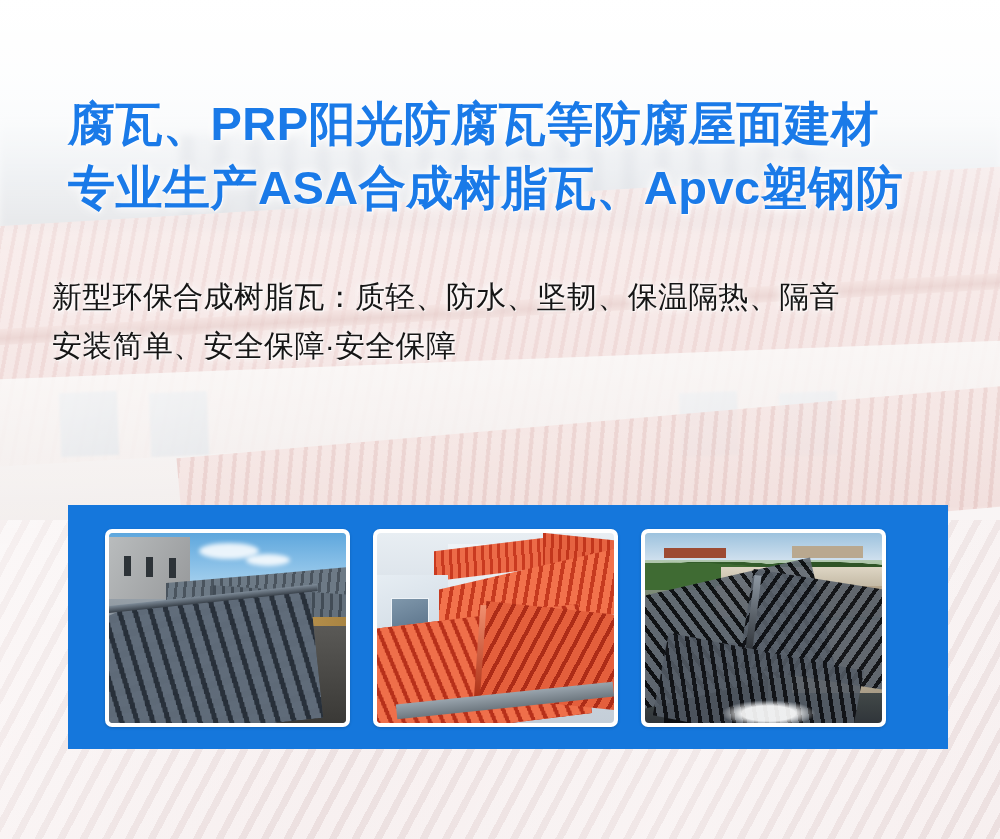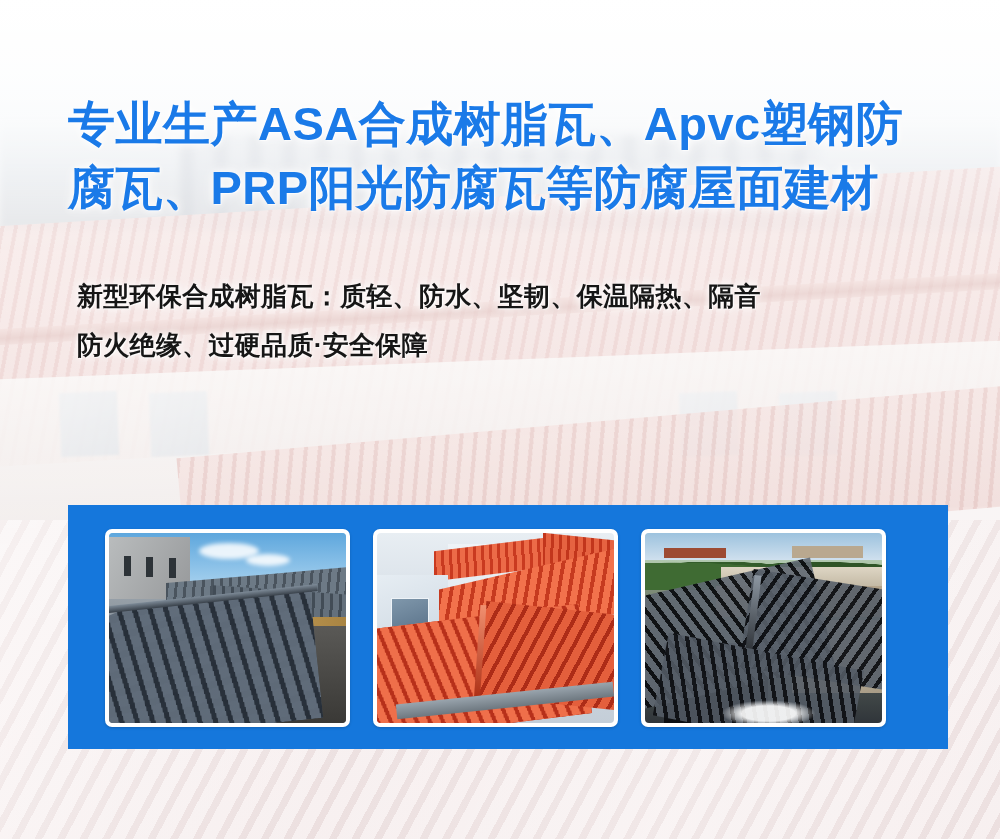--- a/index.html
+++ b/index.html
@@ -124,23 +124,23 @@
     letter-spacing:.5px;
     text-shadow:
       0 0 7px rgba(255,255,255,.95),
       0 0 14px rgba(255,255,255,.85),
       1px 1px 0 rgba(255,255,255,.7);
     white-space:nowrap;
   }
   .headline .hl-line{ display:block; }
 
   .subtitle{
-    position:absolute; left:77px; top:272px; width:890px;
+    position:absolute; left:52px; top:272px; width:890px;
     color:#161616;
-    font-size:26px; line-height:49px; font-weight:bold;
+    font-size:30px; line-height:49px; font-weight:normal;
     letter-spacing:.3px;
     text-shadow:
       0 0 6px rgba(255,255,255,.98),
       0 0 12px rgba(255,255,255,.9),
       1px 1px 0 rgba(255,255,255,.8);
   }
   .subtitle .st-line{ display:block; white-space:nowrap; }
 
   
   .gallery{
@@ -302,27 +302,27 @@
     <div class="bg-facade-win" style="left:78%;"></div>
     <div class="bg-roof-b"></div>
     <div class="bg-bottom"></div>
     <div class="bg-bottom-sheen"></div>
     <div class="bg-wash"></div>
   </div>
 
   <div class="content">
 
     <div class="headline">
+      <span class="hl-line">腐瓦、PRP阳光防腐瓦等防腐屋面建材</span>
       <span class="hl-line">专业生产ASA合成树脂瓦、Apvc塑钢防</span>
-      <span class="hl-line">腐瓦、PRP阳光防腐瓦等防腐屋面建材</span>
     </div>
 
     <div class="subtitle">
       <span class="st-line">新型环保合成树脂瓦：质轻、防水、坚韧、保温隔热、隔音</span>
-      <span class="st-line">防火绝缘、过硬品质·安全保障</span>
+      <span class="st-line">安装简单、安全保障·安全保障</span>
     </div>
 
     <div class="gallery">
       <div class="gallery-inner">
 
         <div class="photo">
           <div class="photo-img p1">
             <div class="sky"></div>
             <div class="cloud c1"></div>
             <div class="cloud c2"></div>

